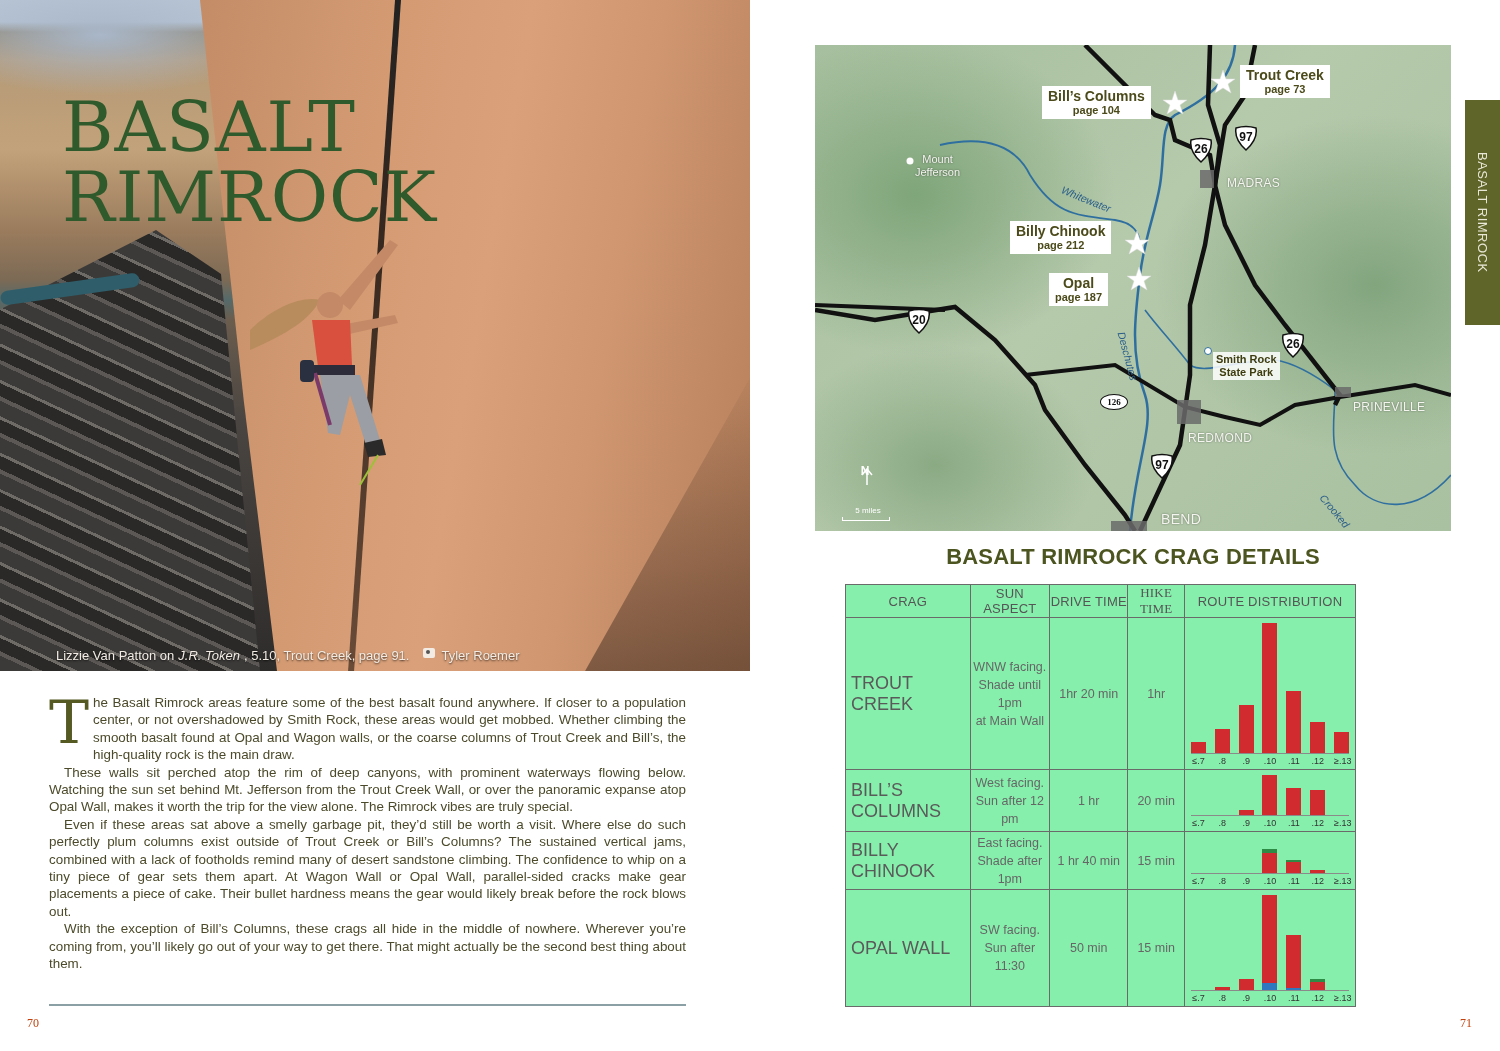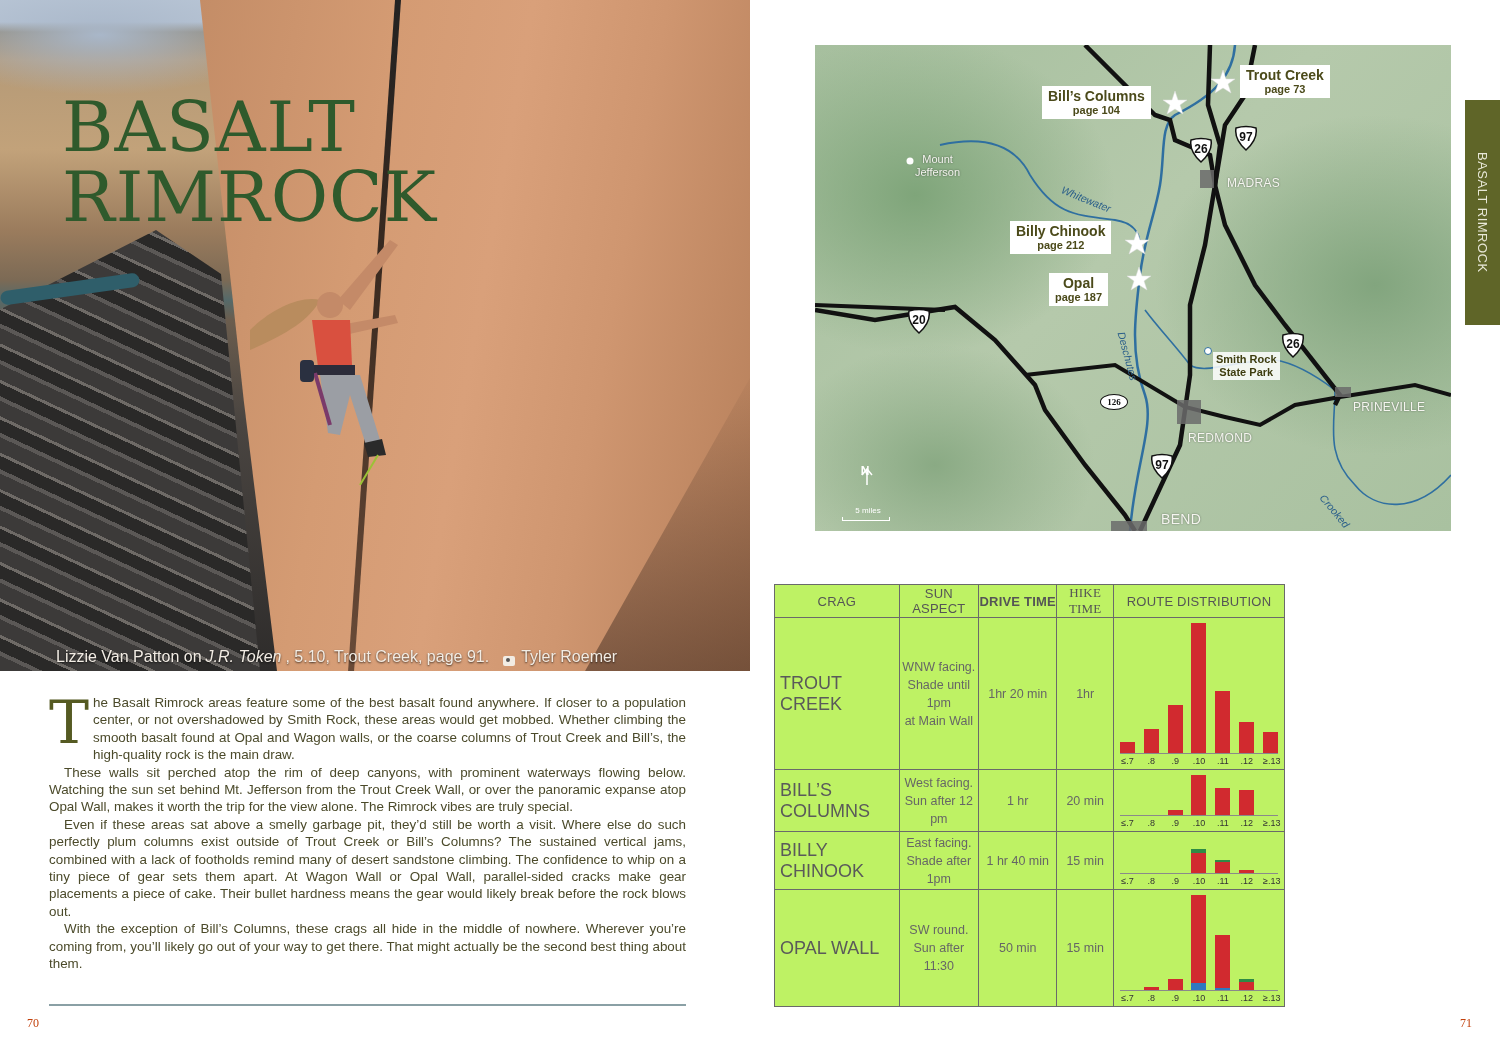--- a/index.html
+++ b/index.html
@@ -16,21 +16,21 @@
   .photo .rock2{position:absolute;left:560px;top:360px;width:200px;height:320px;
     background:linear-gradient(180deg,rgba(60,40,30,0) 0%,rgba(60,40,30,.55) 100%);
     clip-path:polygon(100% 0,100% 100%,10% 100%);}
   .photo .crack{position:absolute;left:395px;top:0;width:6px;height:671px;background:linear-gradient(180deg,#222 0%,#3a2a20 40%,#6a4b38 100%);transform:skewX(-4deg);transform-origin:top;}
   .photo .columns{position:absolute;left:0;top:230px;width:260px;height:441px;
     background:repeating-linear-gradient(25deg,#3c3a39 0 14px,#5b5856 14px 18px,#2a2928 18px 30px,#6e6a66 30px 33px);
     clip-path:polygon(0 18%,60% 0,85% 10%,100% 100%,0 100%);}
   .photo .river{position:absolute;left:0;top:282px;width:140px;height:14px;background:#2f5e6a;border-radius:8px;transform:rotate(-8deg);}
   .climber{position:absolute;left:240px;top:225px;width:170px;height:260px;}
   .page-title{position:absolute;left:62px;top:92px;margin:0;font-family:"DejaVu Serif","Liberation Serif",serif;font-weight:normal;font-size:70px;letter-spacing:1px;color:#2f5a2c;line-height:1;}
-  .caption{position:absolute;left:56px;top:648px;font-family:"Liberation Sans",sans-serif;font-size:16px;color:#f2ece4;text-shadow:0 1px 2px rgba(0,0,0,.7);white-space:nowrap;display:flex;align-items:flex-end;gap:4px;}
+  .caption{position:absolute;left:56px;top:648px;font-family:"Liberation Sans",sans-serif;font-size:13px;color:#f2ece4;text-shadow:0 1px 2px rgba(0,0,0,.7);white-space:nowrap;display:flex;align-items:flex-start;gap:4px;}
   .caption i{font-style:italic;}
   .camera-icon{display:inline-block;width:12px;height:10px;background:#f2ece4;border-radius:2px;position:relative;margin-left:10px;margin-right:2px;}
   .camera-icon::after{content:"";position:absolute;left:3px;top:2px;width:4px;height:4px;border-radius:50%;background:#555;}
   .body-text{position:absolute;left:49px;top:694px;width:637px;font-family:"Liberation Sans",sans-serif;font-size:13.4px;line-height:17.4px;color:#4b4a2a;text-align:justify;}
   .body-text p{margin:0;text-indent:15px;}
   .body-text p.first{text-indent:0;}
   .dropcap{float:left;font-family:"DejaVu Serif",serif;font-size:60px;line-height:52px;color:#555a22;margin:2px 4px 0 0;}
   .rule{position:absolute;left:49px;top:1004px;width:637px;height:2px;background:#8aa0a5;}
   .folio{position:absolute;top:1016px;font-family:"Liberation Serif",serif;font-size:12px;color:#c2410c;}
   
@@ -49,21 +49,21 @@
   .mtn{position:absolute;font-family:"Liberation Sans",sans-serif;font-size:11px;color:#f5f5f0;text-shadow:0 0 2px rgba(0,0,0,.5);line-height:1.2;text-align:center;}
   .river-label{position:absolute;font-family:"Liberation Sans",sans-serif;font-size:10.5px;color:#2b5f8a;font-style:italic;}
   .shield{position:absolute;width:26px;height:26px;}
   .shield svg{position:absolute;left:0;top:0;}
   .shield span{position:absolute;left:0;top:5px;width:26px;text-align:center;font-family:"Liberation Sans",sans-serif;font-size:12px;font-weight:bold;color:#111;}
   .oval{position:absolute;width:26px;height:14px;border-radius:50%;background:#fff;border:1.5px solid #111;font-family:Liberation Serif, serif;font-size:9px;font-weight:bold;text-align:center;line-height:14px;color:#111;}
   .north{position:absolute;left:845px;top:465px;width:40px;text-align:center;color:#fff;font-family:"Liberation Sans",sans-serif;font-weight:bold;font-size:12px;line-height:1;}
   .scale{position:absolute;left:848px;top:506px;width:40px;text-align:center;color:#fff;font-family:"Liberation Sans",sans-serif;font-size:8px;}
   .scale-bar{position:absolute;left:842px;top:517px;width:46px;height:3px;border:1px solid #fff;border-top:none;}
   .section-title{position:absolute;left:815px;top:544px;width:636px;text-align:center;margin:0;font-family:"Liberation Sans",sans-serif;font-weight:bold;font-size:22px;color:#4c5520;letter-spacing:.2px;}
-  table.crags{position:absolute;left:774px;top:584px;width:511px;border-collapse:collapse;background:#bef264;font-family:"Liberation Sans",sans-serif;color:#555;}
+  table.crags{position:absolute;left:845px;top:584px;width:511px;border-collapse:collapse;background:#86efac;font-family:"Liberation Sans",sans-serif;color:#555;}
   table.crags th,table.crags td{border:1.5px solid #6a6a6a;padding:0;text-align:center;}
   table.crags th{height:31px;font-weight:normal;font-size:13px;letter-spacing:.2px;color:#555;}
   table.crags td.crag{text-align:left;padding-left:5px;font-size:18px;color:#5a5a5a;}
   table.crags td.small{font-size:12.5px;line-height:18px;color:#666;}
   .dist{position:relative;margin:0 auto;width:170px;}
   .dist .bars{position:absolute;left:6px;right:6px;bottom:14px;top:4px;display:flex;align-items:flex-end;justify-content:space-between;border-bottom:1px solid #8a8a8a;}
   .dist .bar{width:15px;display:flex;flex-direction:column-reverse;}
   .dist .seg{width:100%;}
   .dist .ticks{position:absolute;left:6px;right:6px;bottom:0;height:14px;display:flex;justify-content:space-between;}
   .dist .ticks span{width:15px;text-align:center;font-family:"Liberation Sans",sans-serif;font-size:9px;color:#333;line-height:14px;}
@@ -209,27 +209,28 @@
       <svg width="26" height="26" viewBox="0 0 26 26">
           <path d="M3 3 Q13 0 23 3 Q25 14 13 25 Q1 14 3 3 Z" fill="#fff" stroke="#111" stroke-width="1.5"></path>
         </svg>
       <span>97</span>
     </div>
   </div>
   <div class="north">N</div>
   <div class="scale">5 miles</div>
   <div class="scale-bar"></div>
 
+  <h2 class="section-title">BASALT RIMROCK CRAG DETAILS</h2>
 
   <table class="crags">
     <thead>
       <tr>
         <th style="width:150px;">CRAG</th>
         <th style="width:102px;">SUN ASPECT</th>
-        <th style="width:111px;font-weight:bold;">DRIVE TIME</th>
+        <th style="width:111px;">DRIVE TIME</th>
         <th style="width:77px;font-family:Liberation Serif, serif;">HIKE TIME</th>
         <th>ROUTE DISTRIBUTION</th>
       </tr>
     </thead>
     <tbody>
       <tr style="height:152px;">
         <td class="crag">TROUT CREEK</td>
         <td class="small">
           <span>WNW facing.</span><br>
           <span>Shade until 1pm</span><br>
@@ -348,21 +349,21 @@
                 <span>.11</span>
                 <span>.12</span>
                 <span>≥.13</span>
               </div>
             </div>
           </td>
       </tr>
       <tr style="height:117px;">
         <td class="crag">OPAL WALL</td>
         <td class="small">
-          <span>SW round.</span><br>
+          <span>SW facing.</span><br>
           <span>Sun after 11:30</span>
         </td>
         <td class="small">50 min</td>
         <td class="small">15 min</td>
         <td>
             <div class="dist" style="height:113px;">
               <div class="bars">
                 <div class="bar"></div>
                 <div class="bar">
                   <div class="seg" style="height: 2.71429px; background: rgb(209, 42, 47);"></div>

